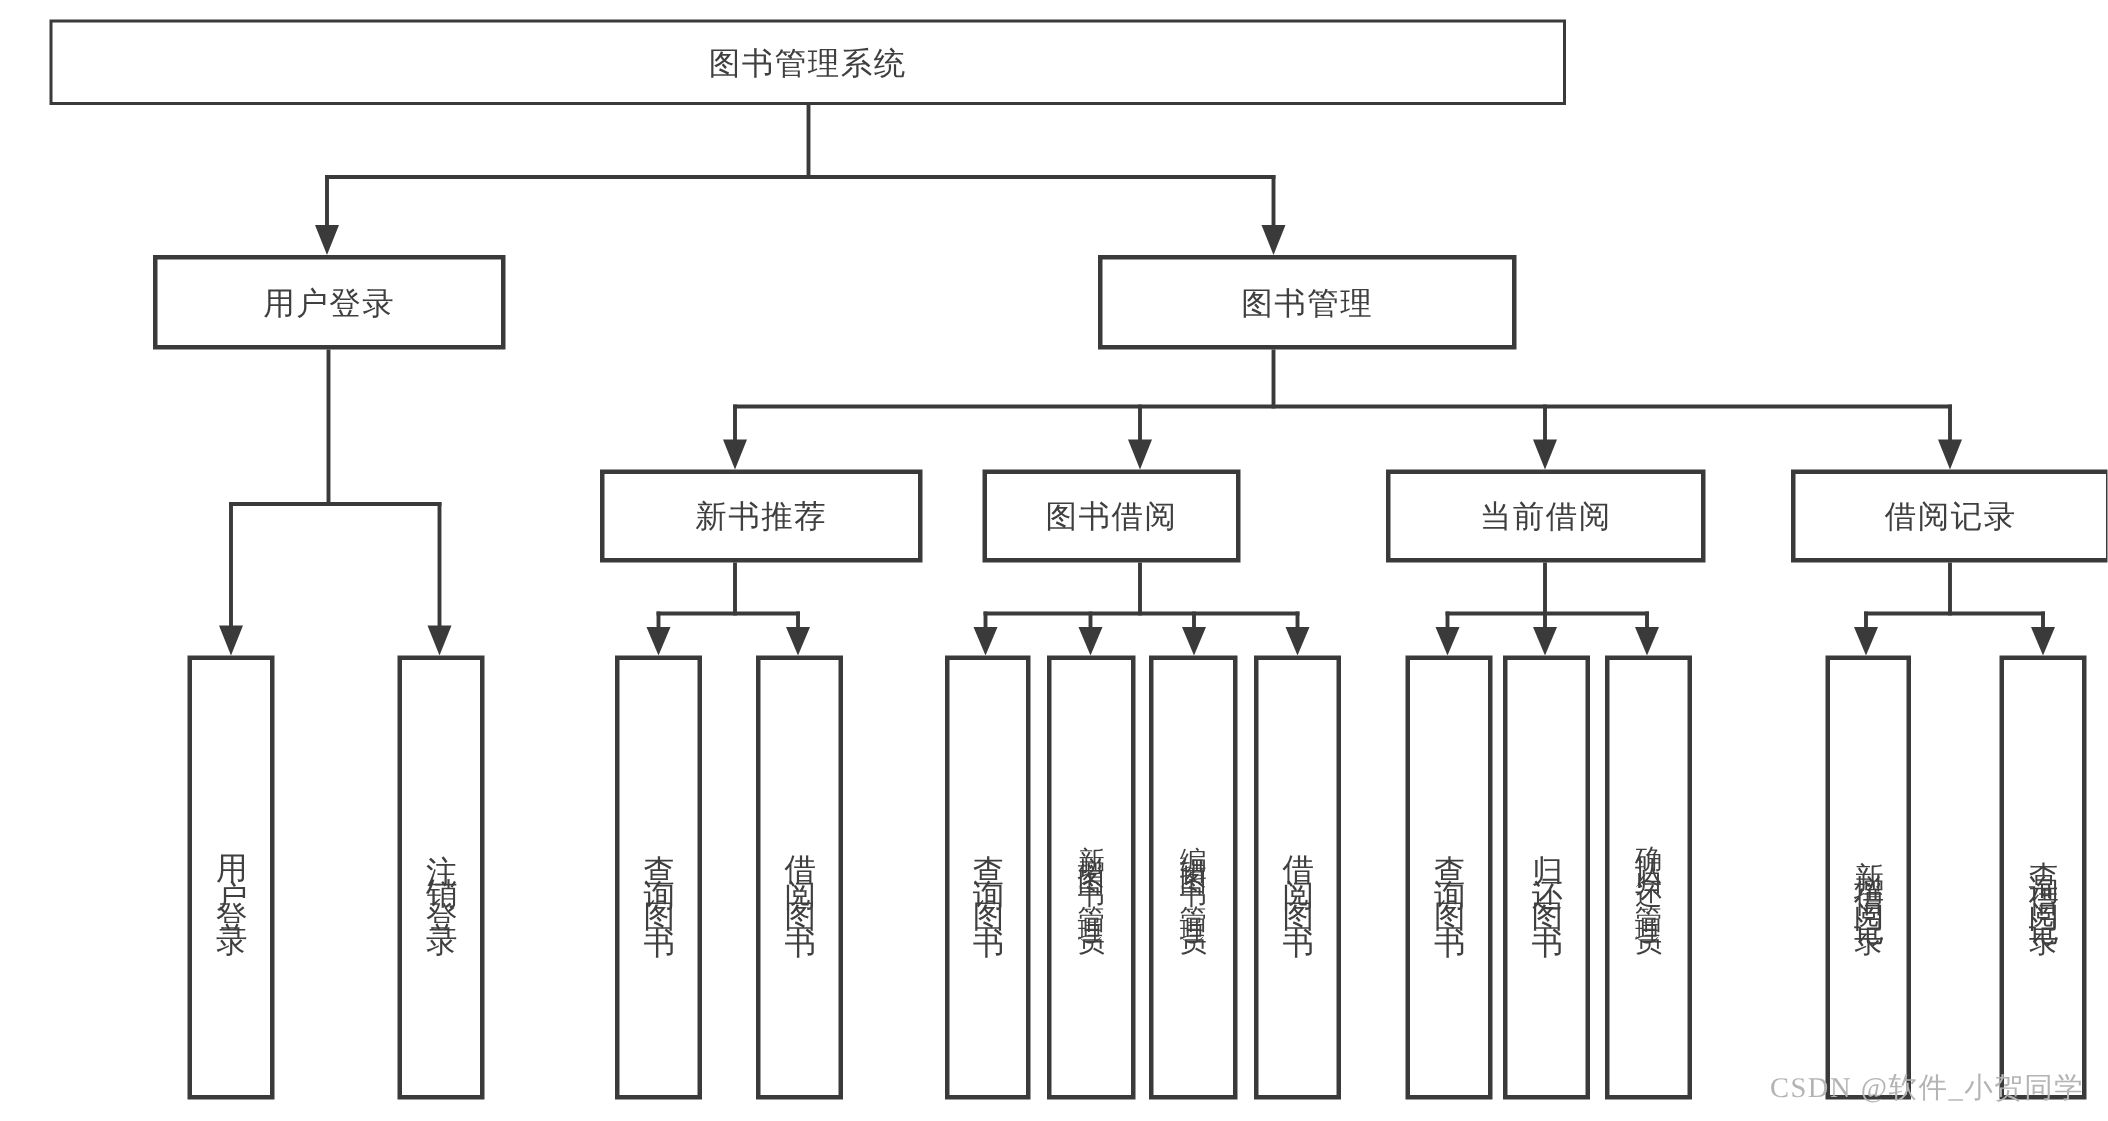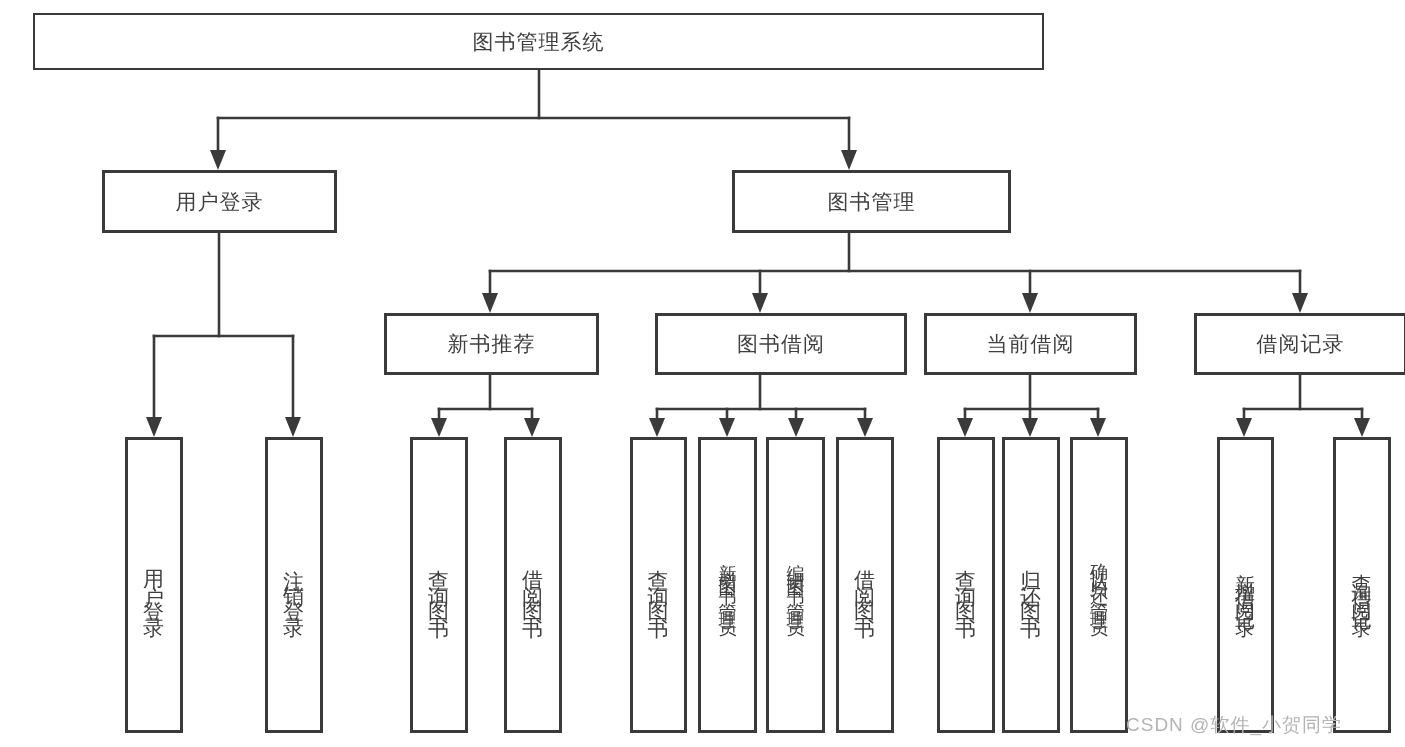--- a/index.html
+++ b/index.html
@@ -45,25 +45,26 @@
     text-orientation: mixed;
     line-height: 1;
     color: var(--text);
   }
   .ls4 span { font-size: 21px; letter-spacing: 16px; }
   .ls6 span { font-size: 20px; letter-spacing: 9px; }
   .ls9 span { font-size: 18px; letter-spacing: 8px; }
 
   .watermark {
     position: absolute;
-    left: 1106px; top: 712px;
+    left: 1160px; top: 712px;
     font-size: 19px;
     letter-spacing: 1px;
     color: var(--watermark);
     white-space: nowrap;
+    font-family: Liberation Serif, serif;
   }
 </style>
 </head>
 <body>
 
 <div class="stage">
 
   <svg class="connectors" viewBox="0 0 1405 747" aria-hidden="true">
 
     <g>
@@ -144,24 +145,24 @@
     <span>图书管理系统</span>
   </div>
 
   <div class="hbox b3" style="left:82px; top:170px; width:235px; height:63px;">
     <span>用户登录</span>
   </div>
   <div class="hbox b3" style="left:712px; top:170px; width:279px; height:63px;">
     <span>图书管理</span>
   </div>
 
-  <div class="hbox b3" style="left:364px; top:313px; width:215px; height:62px;">
+  <div class="hbox b3" style="left:380px; top:313px; width:215px; height:62px;">
     <span>新书推荐</span>
   </div>
-  <div class="hbox b3" style="left:635px; top:313px; width:252px; height:62px;">
+  <div class="hbox b3" style="left:635px; top:313px; width:172px; height:62px;">
     <span>图书借阅</span>
   </div>
   <div class="hbox b3" style="left:904px; top:313px; width:213px; height:62px;">
     <span>当前借阅</span>
   </div>
   <div class="hbox b3" style="left:1174px; top:313px; width:213px; height:62px;text-align:center;">
     <span>借阅记录</span>
   </div>
 
   <div class="vbox ls4" style="left:105px; width:58px;">

